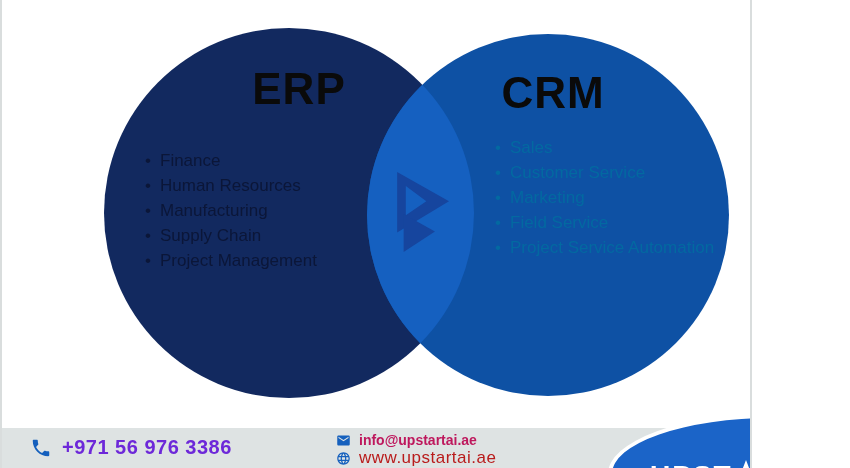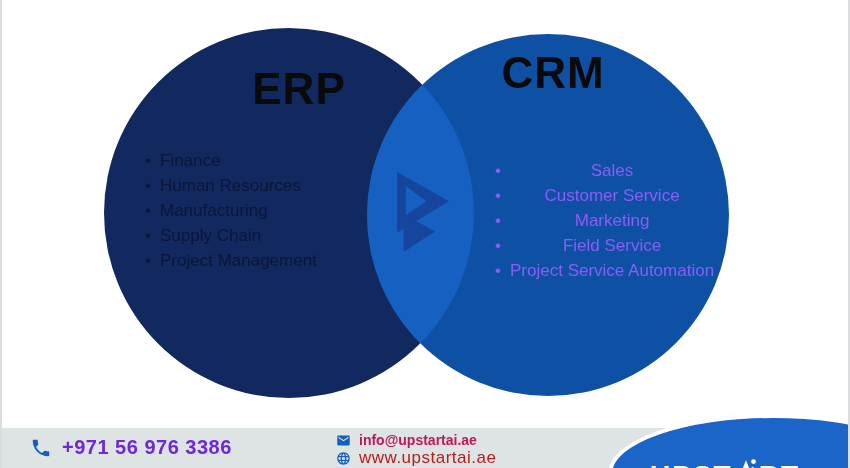--- a/index.html
+++ b/index.html
@@ -1,59 +1,59 @@
 <!DOCTYPE html>
 <html><head>
 <meta charset="utf-8">
 <style>
   * { margin: 0; padding: 0; box-sizing: border-box; }
   html, body { background: #fff; }
   body { font-family: "Liberation Sans", sans-serif; }
 
   .page {
     position: relative;
-    width: 850px;
+    width: 752px;
     height: 468px;
     background: #ffffff;
     overflow: hidden;
     border-left: 2px solid #d9dddd;
     border-right: 2px solid #d9dddd;
   }
 
   
   .venn-svg { position: absolute; left: 0; top: 0; }
 
   .circle-title {
     position: absolute;
     font-size: 44px;
     font-weight: 800;
     letter-spacing: 1px;
     color: #0a0a0a;
     transform: translateX(-50%);
     white-space: nowrap;
   }
   .title-erp { left: 297px; top: 64px; }
-  .title-crm { left: 551px; top: 48px; text-align: right; }
+  .title-crm { left: 551px; top: 68px; text-align: right; }
 
   .feature-list {
     position: absolute;
     list-style: none;
     font-size: 17px;
     font-weight: 400;
     line-height: 25px;
   }
   .feature-list li { position: relative; padding-left: 15px; white-space: nowrap; }
   .feature-list li::before {
     content: "•";
     position: absolute;
     left: 0; top: 0;
     font-size: 17px;
   }
   .list-erp { left: 143px; top: 148px; color: #0b1638; }
-  .list-crm { left: 493px; top: 158px; color: #8b5cf6; text-align: center; }
+  .list-crm { left: 493px; top: 135px; color: #0369a1; }
 
   
   .footer {
     position: absolute;
     left: 0; bottom: 0;
     width: 100%;
     height: 40px;
     background: #dee3e3;
   }
 

